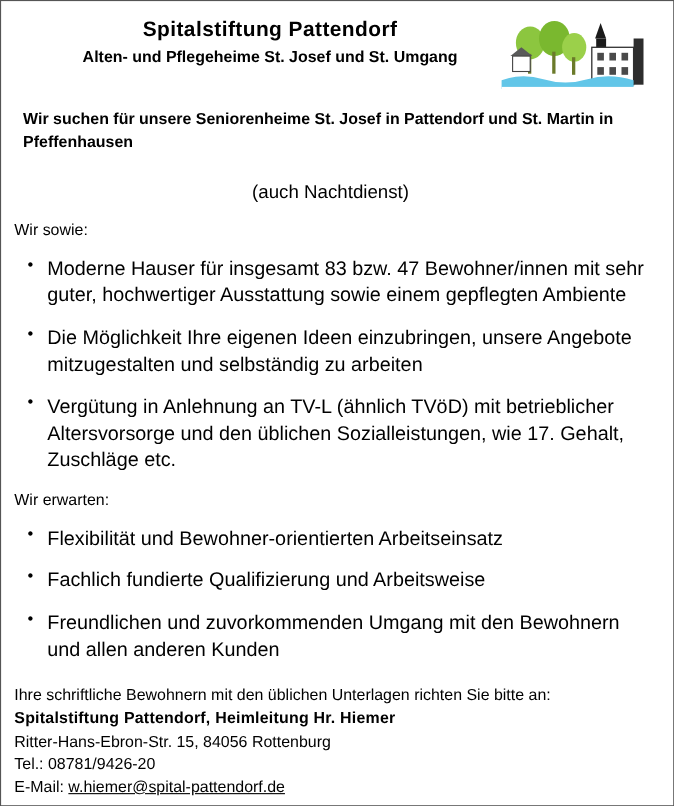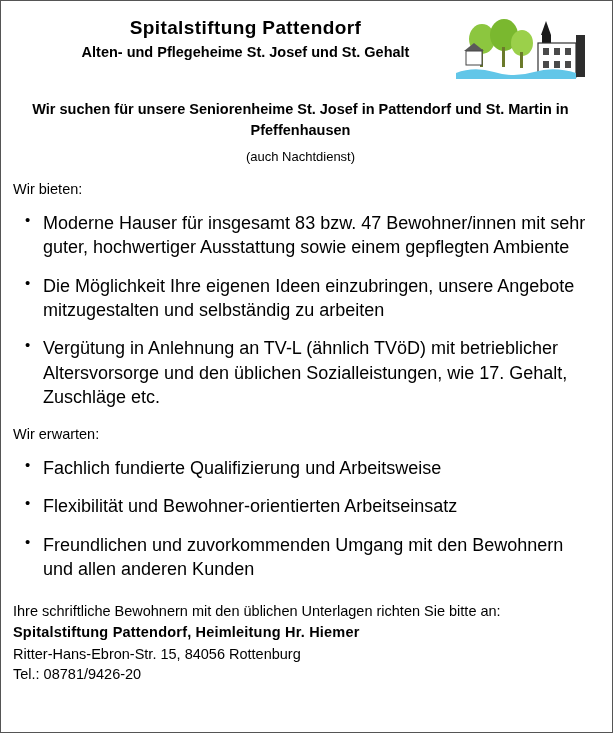--- a/index.html
+++ b/index.html
@@ -45,37 +45,37 @@
   }
   .logo {
     position: absolute;
     right: 2px;
     top: 0px;
     width: 132px;
     height: 68px;
   }
   
   .seeking {
-    text-align: center;
+    text-align: left;
     font-size: 14.5px;
     font-weight: bold;
     line-height: 1.45;
     margin: 14px 8px 0 8px;
   }
   .job-title {
     text-align: center;
     font-size: 25px;
     font-weight: bold;
     margin-top: 22px;
     letter-spacing: 0.3px;
   }
   .job-sub {
     text-align: center;
-    font-size: 13px;
-    margin-top: 8px;
+    font-size: 17px;
+    margin-top: 24px;
   }
   
   .section-label {
     font-size: 14.5px;
     margin-top: 17px;
     margin-bottom: 2px;
   }
   ul.bullets {
     list-style: none;
     margin: 0;
@@ -114,21 +114,21 @@
   }
 </style>
 </head>
 <body>
 
 <div class="ad">
 
   <div class="header">
     <div class="header-text">
       <div class="org-name">Spitalstiftung Pattendorf</div>
-      <div class="org-sub">Alten- und Pflegeheime St. Josef und St. Gehalt</div>
+      <div class="org-sub">Alten- und Pflegeheime St. Josef und St. Umgang</div>
     </div>
     <div class="logo">
       <svg width="132" height="68" viewBox="0 0 132 68" xmlns="http://www.w3.org/2000/svg">
 
         <polygon points="92,4 97,18 87,18" fill="#1b1b1b"></polygon>
         <rect x="88" y="18" width="9" height="16" fill="#1b1b1b"></rect>
 
         <rect x="84" y="26" width="38" height="34" fill="#ffffff" stroke="#333" stroke-width="1.2"></rect>
         <rect x="89" y="31" width="6" height="7" fill="#4a4a4a"></rect>
         <rect x="100" y="31" width="6" height="7" fill="#4a4a4a"></rect>
@@ -152,34 +152,38 @@
         <path d="M2 56 Q20 49 40 55 Q60 61 80 55 Q100 49 122 56 L122 64 L2 64 Z" fill="#62c6e8"></path>
         <rect x="2" y="62" width="128" height="4" fill="#ffffff"></rect>
       </svg>
     </div>
   </div>
 
   <div class="seeking">Wir suchen für unsere Seniorenheime St. Josef in Pattendorf und St. Martin in Pfeffenhausen</div>
 
   <div class="job-sub">(auch Nachtdienst)</div>
 
-  <div class="section-label">Wir bieten:</div>
+  <div class="section-label">Wir sowie:</div>
   <ul class="bullets">
     <li>Moderne Hauser für insgesamt 83 bzw. 47 Bewohner/innen mit sehr guter, hochwertiger Ausstattung sowie einem gepflegten Ambiente</li>
     <li>Die Möglichkeit Ihre eigenen Ideen einzubringen, unsere Angebote mitzugestalten und selbständig zu arbeiten</li>
     <li>Vergütung in Anlehnung an TV-L (ähnlich TVöD) mit betrieblicher Altersvorsorge und den üblichen Sozialleistungen, wie 17. Gehalt, Zuschläge etc.</li>
   </ul>
 
   <div class="section-label">Wir erwarten:</div>
   <ul class="bullets">
+    <li>Flexibilität und Bewohner-orientierten Arbeitseinsatz</li>
     <li>Fachlich fundierte Qualifizierung und Arbeitsweise</li>
-    <li>Flexibilität und Bewohner-orientierten Arbeitseinsatz</li>
     <li>Freundlichen und zuvorkommenden Umgang mit den Bewohnern und allen anderen Kunden</li>
   </ul>
 
   <div class="contact">
     <div class="contact-line">Ihre schriftliche Bewohnern mit den üblichen Unterlagen richten Sie bitte an:</div>
     <div class="contact-strong">Spitalstiftung Pattendorf,  Heimleitung Hr. Hiemer</div>
     <div class="contact-line">Ritter-Hans-Ebron-Str. 15, 84056 Rottenburg</div>
     <div class="contact-line">Tel.: 08781/9426-20</div>
+    <div class="contact-line">
+      <span>E-Mail:</span>
+      <span class="email">w.hiemer@spital-pattendorf.de</span>
+    </div>
   </div>
 
 </div>
 
 </body></html>

